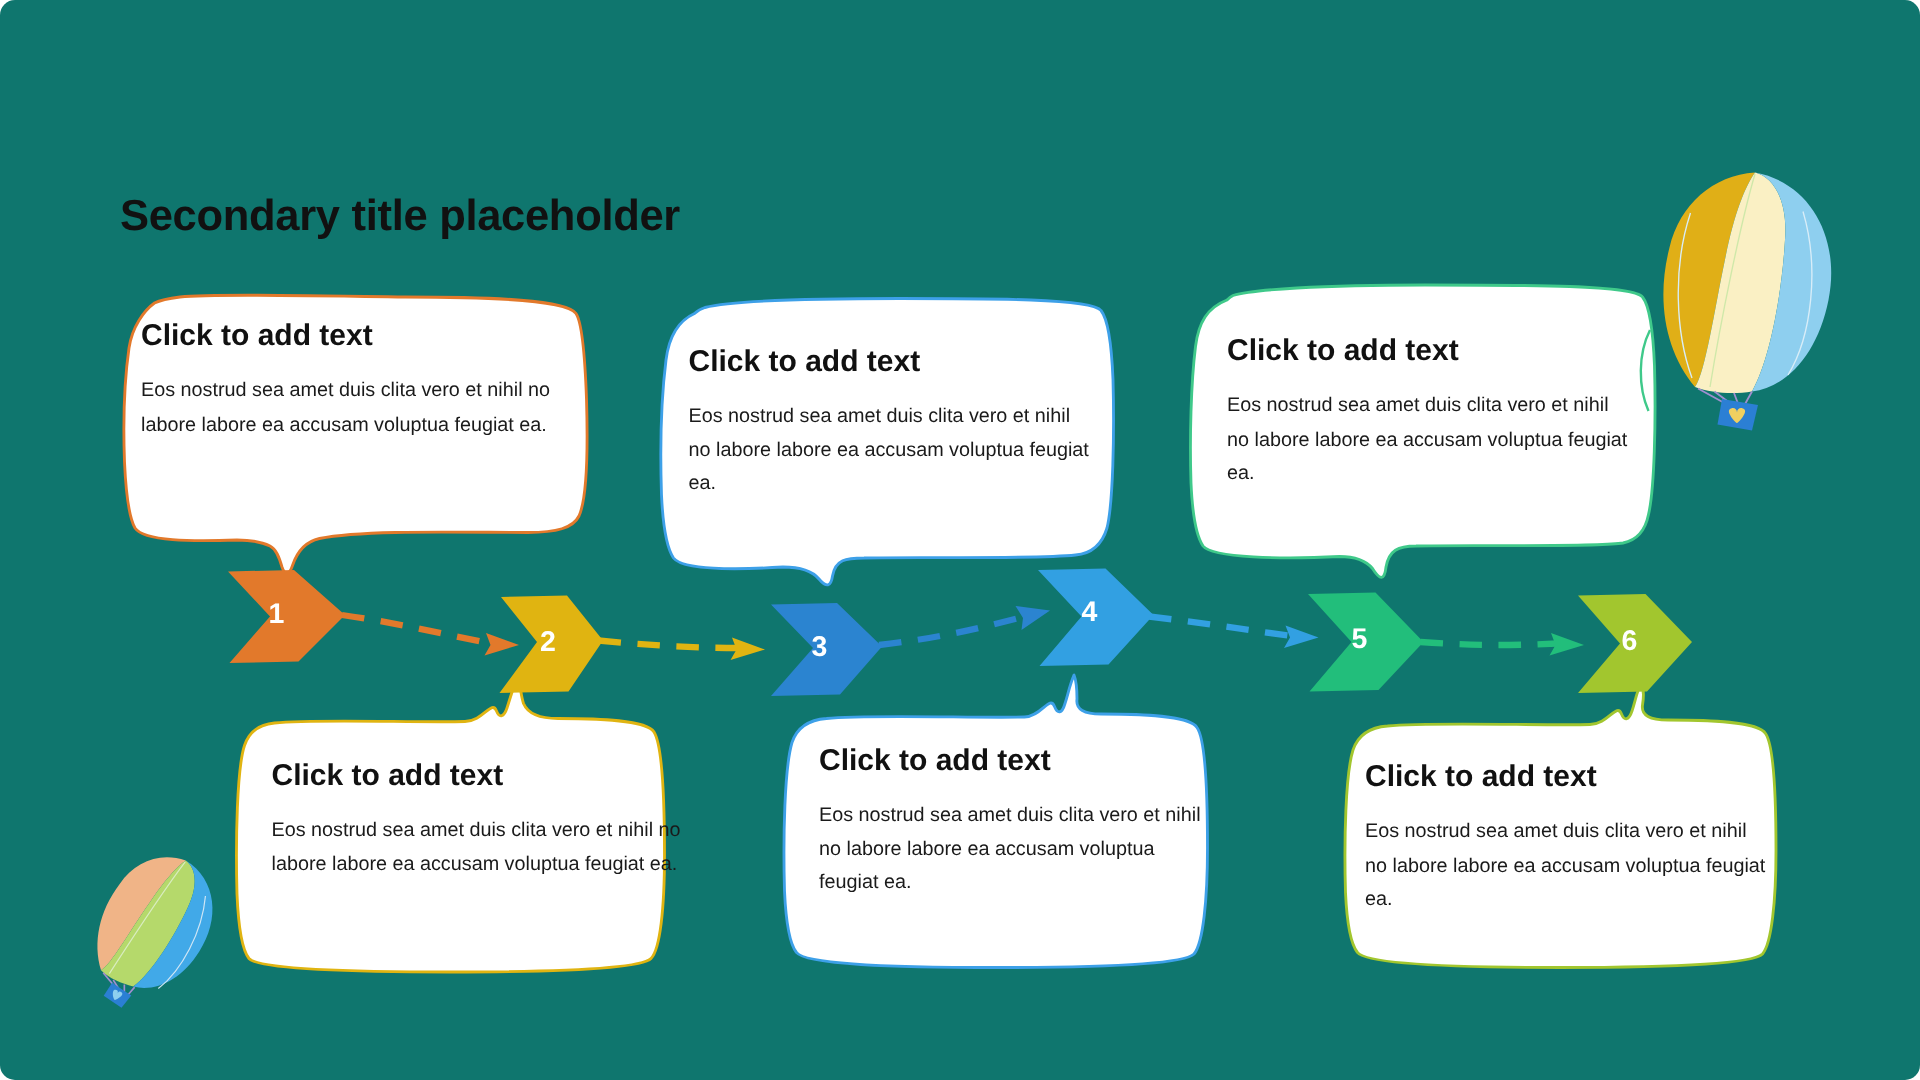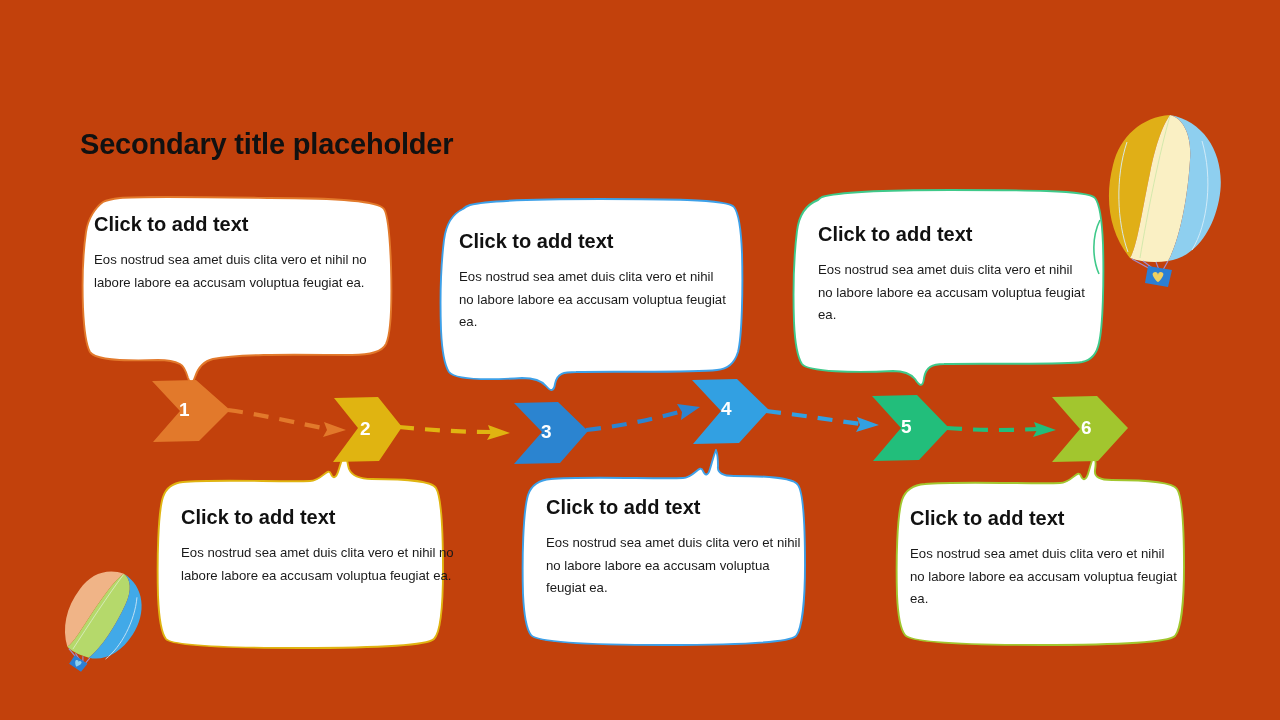--- a/index.html
+++ b/index.html
@@ -6,21 +6,22 @@
   * { margin:0; padding:0; box-sizing:border-box; }
   html, body {
     width:1280px; height:720px;
     background:#ffffff;
     font-family:"Liberation Sans", sans-serif;
     overflow:hidden;
   }
   #slide {
     position:relative;
     width:1280px; height:720px;
-    background:#c2410c;
+    background:#0f766e;
+    border-radius:10px;
   }
 
   
   #page-title {
     position:absolute;
     left:80px; top:128px;
     font-size:29px;
     font-weight:bold;
     color:#111111;
     letter-spacing:-0.2px;

